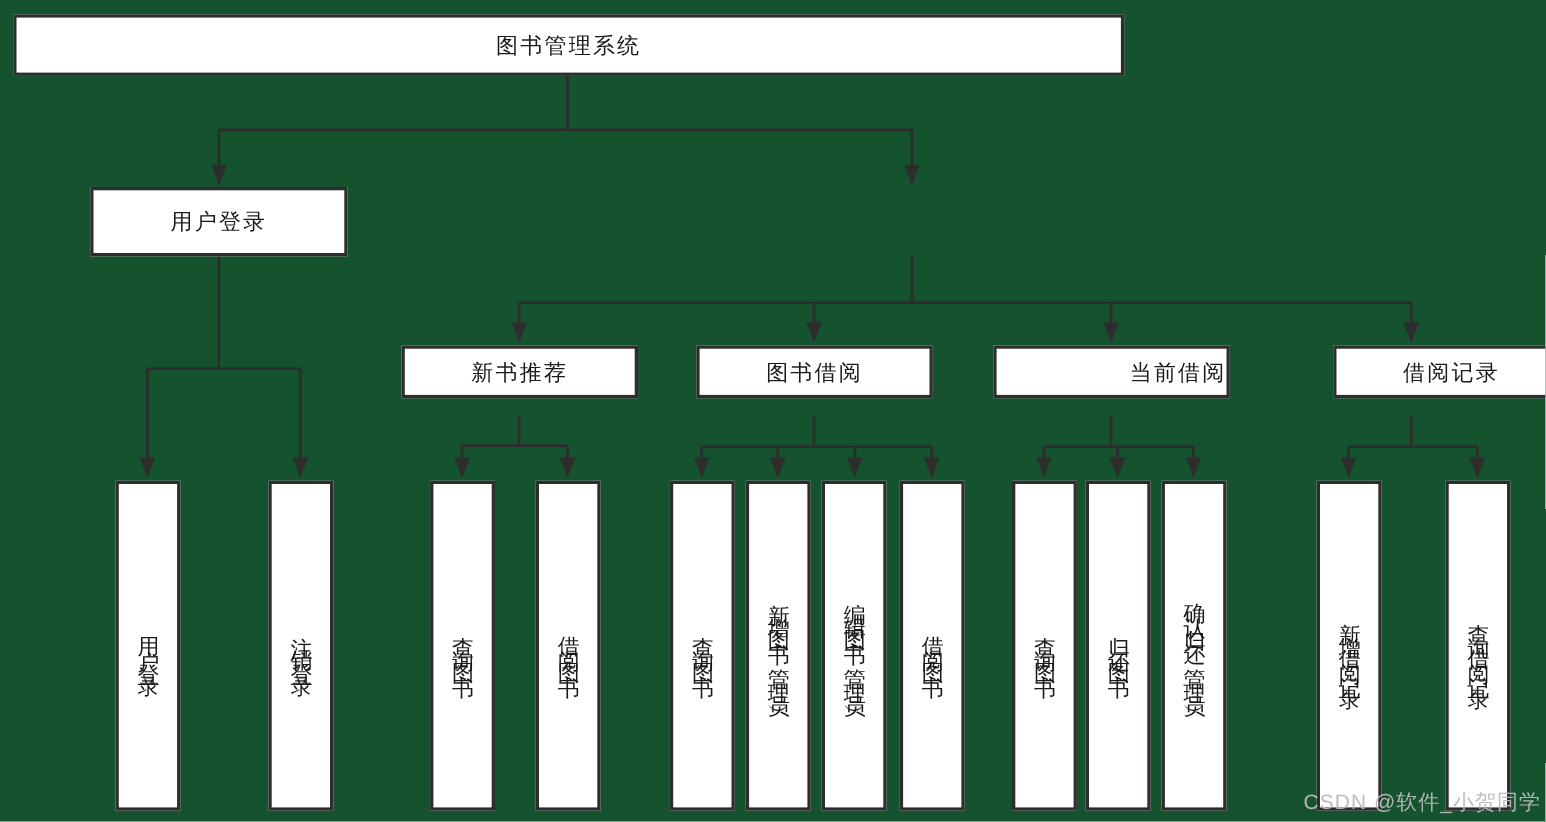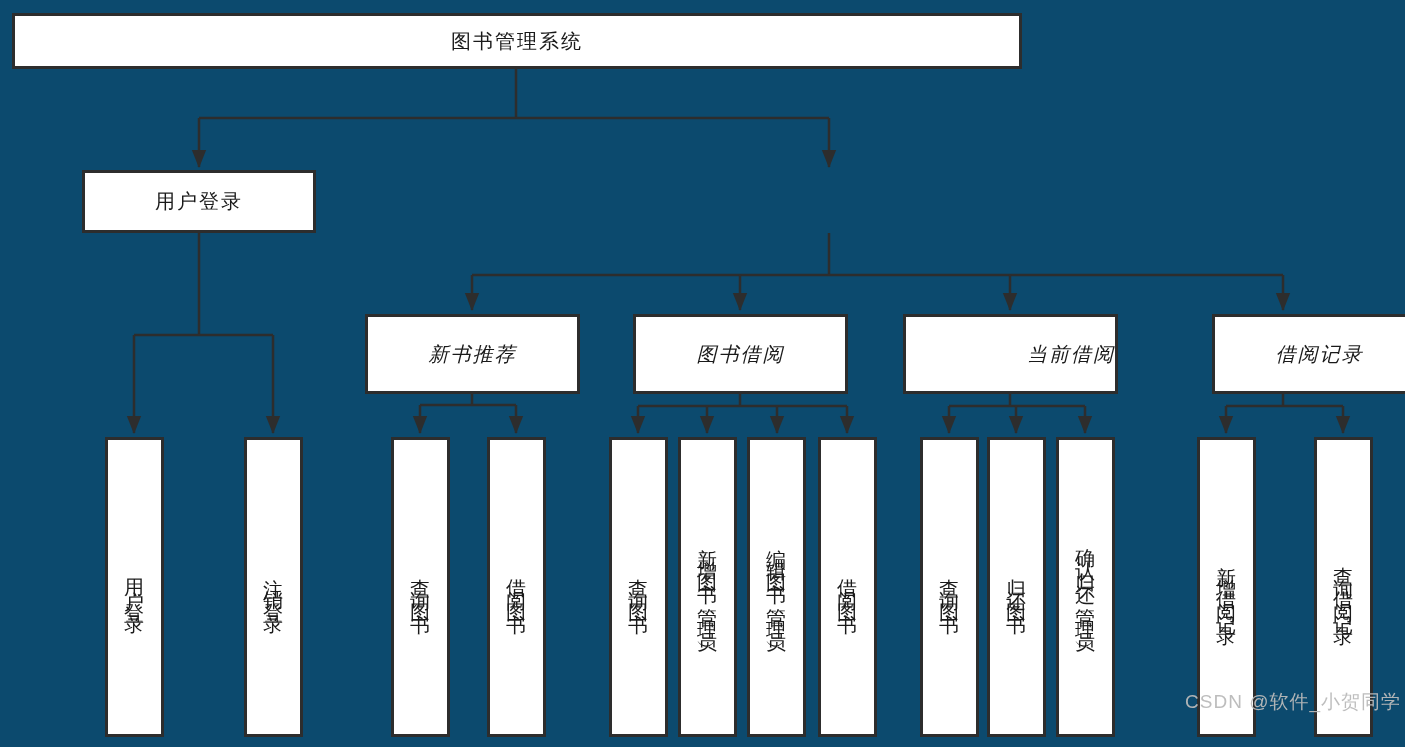--- a/index.html
+++ b/index.html
@@ -1,21 +1,21 @@
 <!DOCTYPE html>
 <html><head>
 <meta charset="utf-8">
 <style>
   html, body { margin: 0; padding: 0; background: #ffffff; }
   body { font-family: "Liberation Sans", "DejaVu Sans", sans-serif; }
   #canvas {
     position: relative;
     width: 1405px;
     height: 747px;
-    background: #0c4a6e;
+    background: #14532d;
     overflow: hidden;
   }
   #connector-layer {
     position: absolute;
     left: 0; top: 0;
     width: 1405px; height: 747px;
   }
   .node {
     position: absolute;
     box-sizing: border-box;
@@ -24,21 +24,21 @@
     display: flex;
     align-items: center;
     justify-content: center;
     color: #1a1a1a;
     font-size: 20px;
     letter-spacing: 2px;
   }
   .node-root   { left: 12px;  top: 13px;  width: 1010px; height: 56px; }
   .node-l2a    { left: 82px;  top: 170px; width: 234px;  height: 63px; }
   .node-l2b    { left: 711px; top: 170px; width: 236px;  height: 63px; }
-  .node-l3     { top: 314px;  height: 80px; width: 215px; font-style: italic; }
+  .node-l3     { top: 314px;  height: 48px; width: 215px; }
   .l3-0 { left: 365px; }
   .l3-1 { left: 633px; text-align: right; }
   .l3-2 { left: 903px; justify-content: flex-end; }
   .l3-3 { left: 1176px; margin-left: 36px; }
   .leaf {
     position: absolute;
     top: 437px;
     height: 300px;
     width: 59px;
     box-sizing: border-box;
@@ -64,21 +64,21 @@
   .lf-6  { left: 747px; }
   .lf-7  { left: 818px; }
   .lf-8  { left: 920px; }
   .lf-9  { left: 987px; }
   .lf-10 { left: 1056px; }
   .lf-11 { left: 1197px; }
   .lf-12 { left: 1314px; }
   #watermark {
     position: absolute;
     right: 4px;
-    top: 689px;
+    top: 716px;
     font-size: 19px;
     color: rgba(185, 185, 185, 0.95);
     letter-spacing: 1px;
     z-index: 10;
     white-space: nowrap;
   }
 </style>
 </head>
 <body>
 

